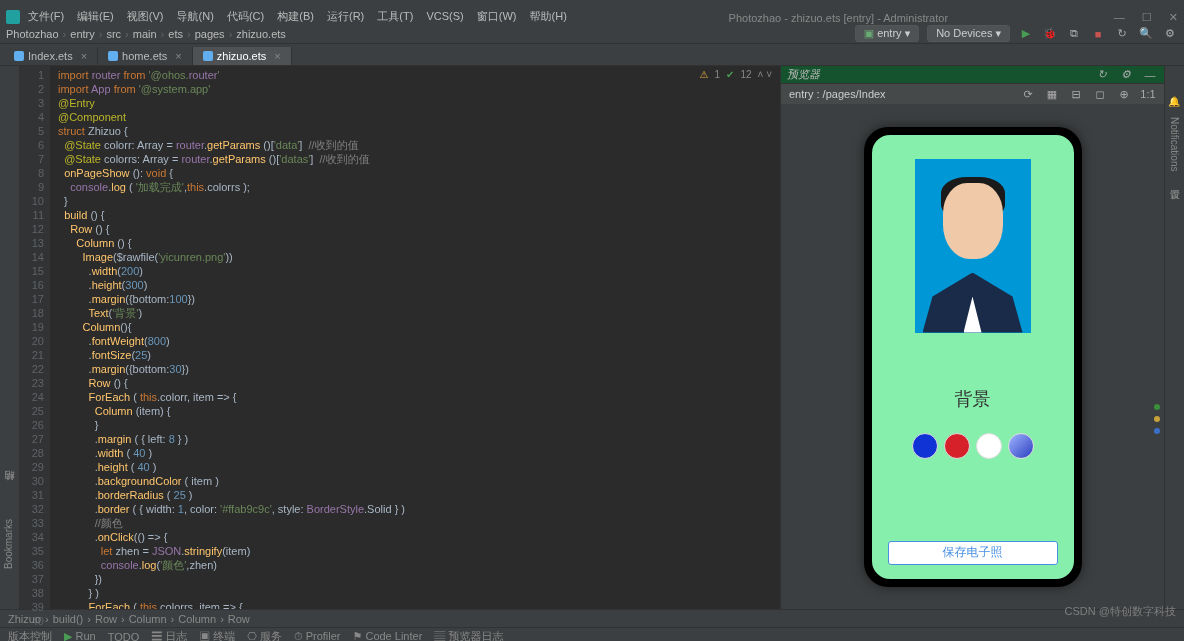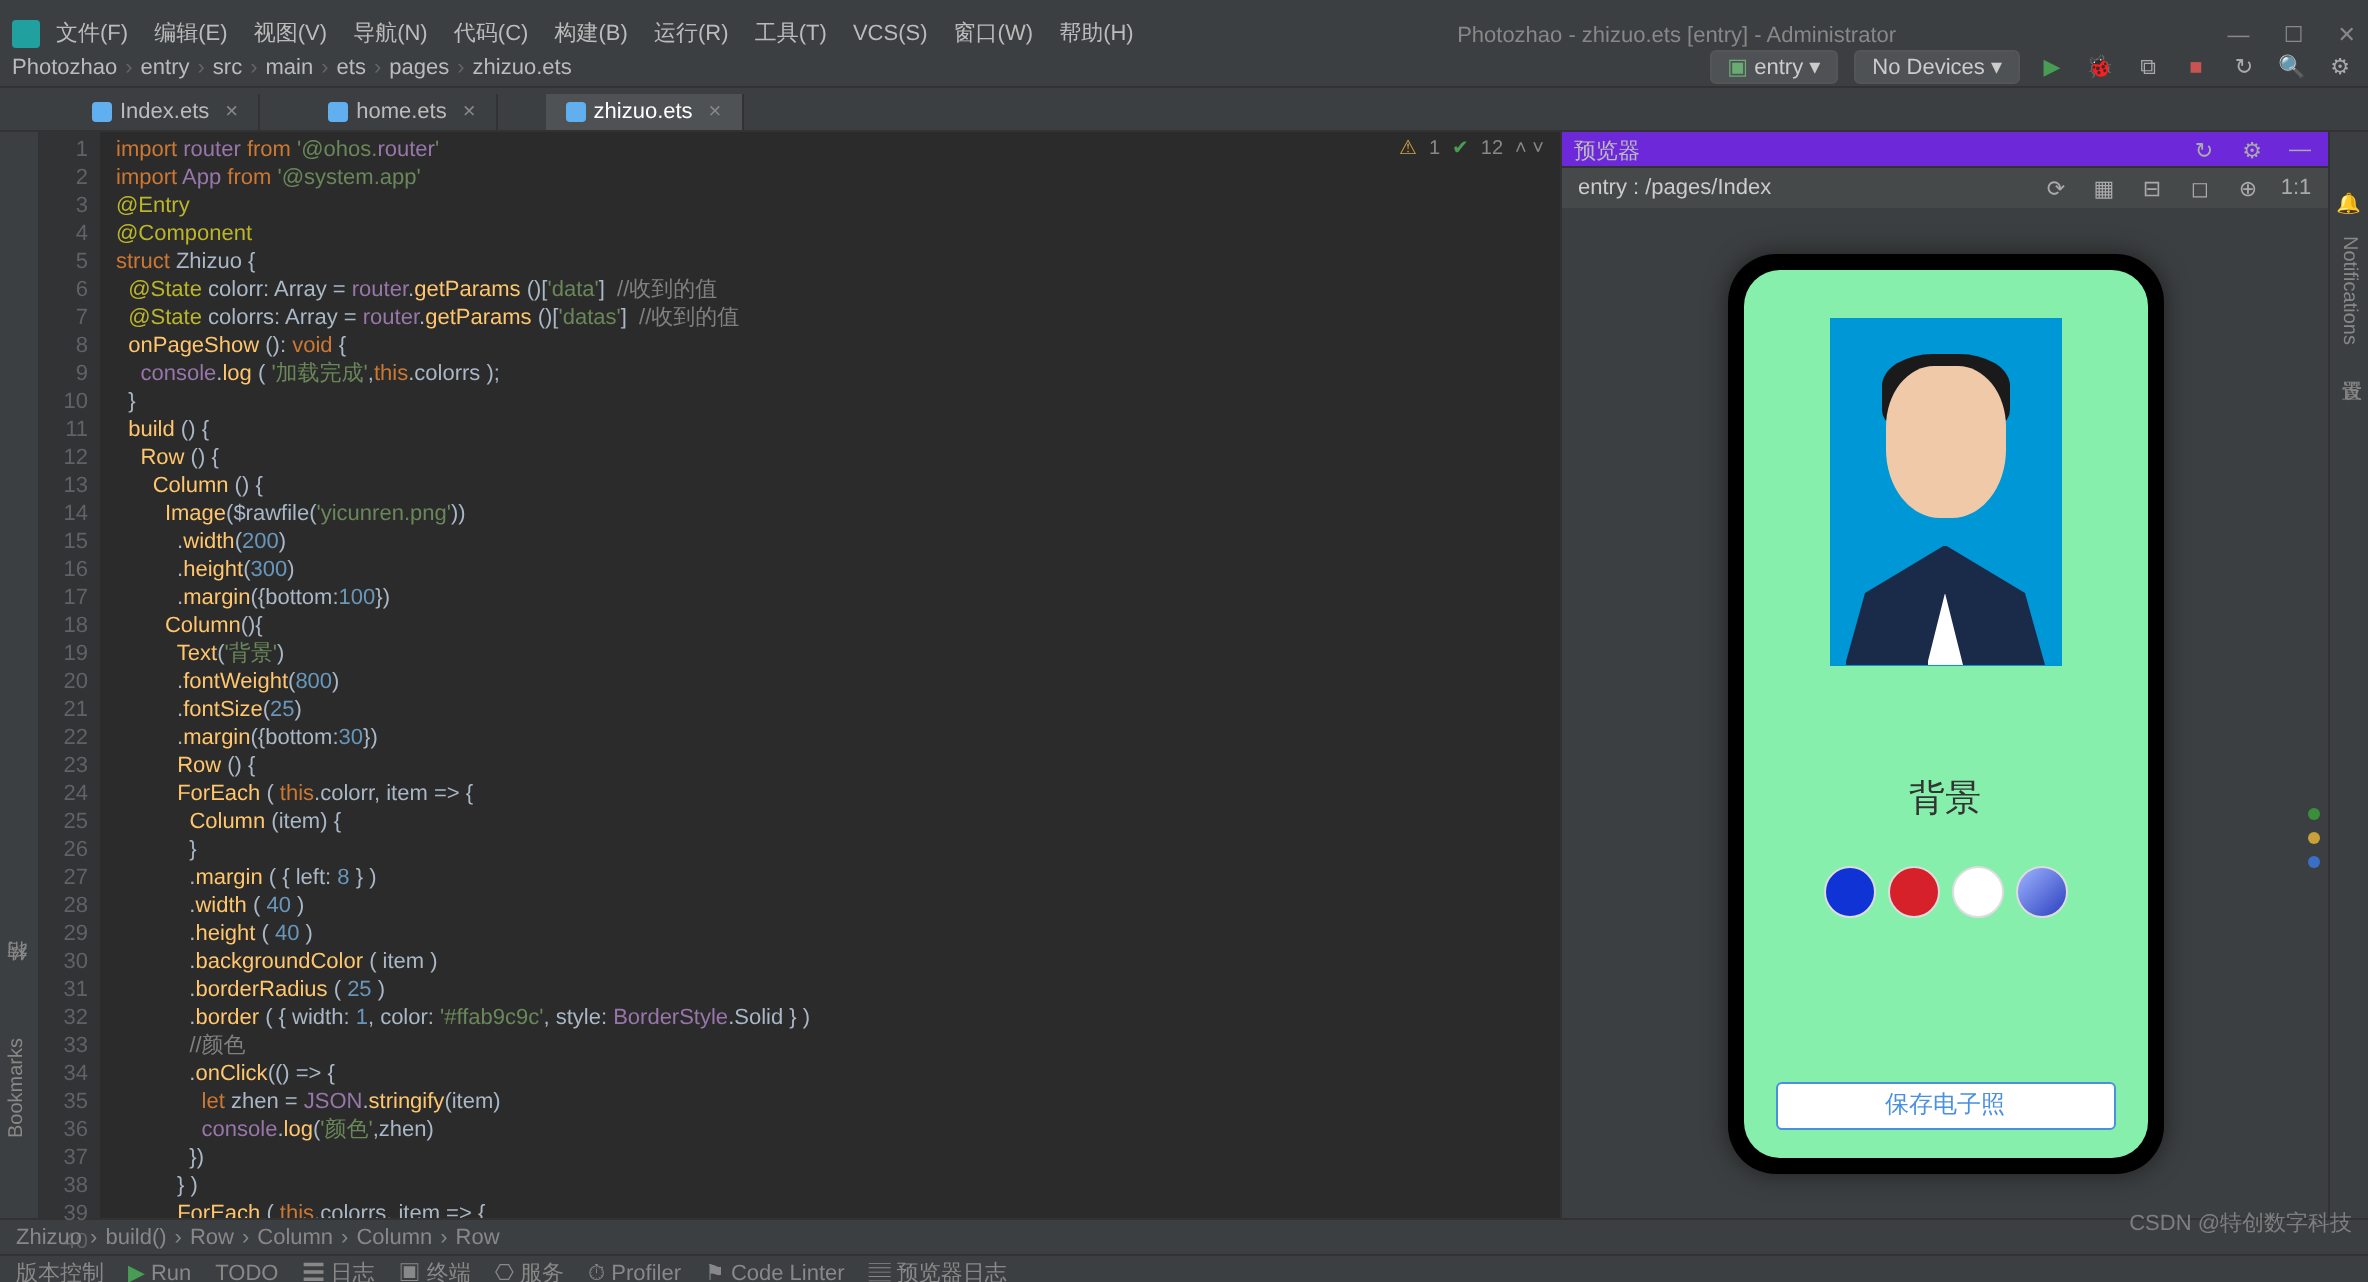--- a/index.html
+++ b/index.html
@@ -8,42 +8,42 @@
 .titlebar .logo { width:14px; height:14px; background:#21a0a0; border-radius:2px; margin-right:8px; }
 .titlebar .menus span { margin-right:10px; cursor:pointer; }
 .titlebar .center { flex:1; text-align:center; color:#888; }
 .titlebar .winbtns span { margin-left:14px; color:#888; cursor:pointer; }
 .pathbar { height:20px; background:#3c3f41; border-bottom:1px solid #323232; display:flex; align-items:center; padding:0 6px; }
 .pathbar .crumb { color:#bbb; margin-right:4px; }
 .pathbar .sep { color:#666; margin-right:4px; }
 .pathbar .right { margin-left:auto; display:flex; align-items:center; gap:8px; }
 .chip { background:#4e5254; border:1px solid #555; border-radius:3px; padding:1px 8px; color:#ccc; cursor:pointer; }
 .icon-btn { width:16px; height:16px; color:#aaa; cursor:pointer; display:inline-flex; align-items:center; justify-content:center; }
-.tabs { height:22px; background:#3c3f41; display:flex; align-items:flex-end; border-bottom:1px solid #323232; padding-left:36px;gap:24px; }
+.tabs { height:22px; background:#3c3f41; display:flex; align-items:flex-end; border-bottom:1px solid #323232; padding-left:4px; }
 .tab { padding:3px 10px; background:#3c3f41; color:#bbb; border-right:1px solid #323232; display:flex; align-items:center; gap:4px; cursor:pointer; }
 .tab.active { background:#4e5254; color:#fff; }
 .tab .close { color:#888; margin-left:4px; }
 .tab .fi { width:10px;height:10px;background:#61afef;border-radius:2px; }
 .main { display:flex; height:calc(100% - 24px - 20px - 22px - 18px - 14px); }
 .sidebar-left { width:20px; background:#3c3f41; border-right:1px solid #323232; position:relative; }
 .sidebar-left .vtext { writing-mode:vertical-rl; transform:rotate(180deg); color:#888; font-size:10px; position:absolute; bottom:40px; left:3px; }
 .gutter { width:30px; background:#313335; color:#606366; text-align:right; padding:2px 6px 2px 2px; font-size:11px; line-height:14px; font-family:Consolas,monospace; }
 .code { flex:0 0 730px; background:#2b2b2b; font-family:Consolas,monospace; font-size:11px; line-height:14px; padding:2px 0; position:relative; overflow:hidden; }
 .code .line { white-space:pre; padding-left:8px; }
 .kw { color:#cc7832; }
 .str { color:#6a8759; }
 .num { color:#6897bb; }
 .fn { color:#ffc66d; }
 .cm { color:#808080; }
 .dec { color:#bbb529; }
 .id { color:#9876aa; }
 .warnbar { position:absolute; top:2px; right:8px; color:#888; display:flex; gap:6px; align-items:center; font-size:10px; }
 .warnbar .y{color:#d9a343}.warnbar .g{color:#499c54}
 .preview-pane { flex:1; background:#3c3f41; border-left:1px solid #323232; display:flex; flex-direction:column; }
-.preview-head { height:18px; background:#6d28d9; display:flex; align-items:flex-end; padding:0 6px; color:#bbb; border-bottom:1px solid #323232; }
+.preview-head { height:18px; background:#14532d; display:flex; align-items:center; padding:0 6px; color:#bbb; border-bottom:1px solid #323232;font-style:italic; }
 .preview-head .tools { margin-left:auto; display:flex; gap:8px; }
 .entrybar { height:20px; background:#45494a; color:#ccc; display:flex; align-items:center; padding:0 8px;gap:28px; }
 .entrybar .tools { margin-left:auto; display:flex; gap:8px; }
 .preview-stage { flex:1; background:#3c3f41; display:flex; align-items:center; justify-content:center; position:relative; }
 .phone { width:218px; height:460px; background:#000; border-radius:24px; padding:8px; box-shadow:0 0 12px rgba(0,0,0,.5); }
 .phone-inner { width:100%; height:100%; background:#86efac; border-radius:18px; display:flex; flex-direction:column; align-items:center; padding-top:24px; position:relative; overflow:hidden; }
 .photo { width:116px; height:174px; background:#0097d6; position:relative; }
 .photo .head { width:60px;height:76px;background:#f0c9a8;border-radius:40% 40% 45% 45%;position:absolute;top:24px;left:28px; }
 .photo .hair { width:64px;height:40px;background:#1a1a1a;border-radius:40% 40% 30% 30%;position:absolute;top:18px;left:26px; }
 .photo .body { width:100px;height:60px;background:#1a2b4a;position:absolute;bottom:0;left:8px;clip-path:polygon(10% 40%,50% 0,90% 40%,100% 100%,0 100%); }
@@ -197,22 +197,22 @@
       <div class="line">  <span class="fn">onPageShow</span> (): <span class="kw">void</span> {</div>
       <div class="line">    <span class="id">console</span>.<span class="fn">log</span> ( <span class="str">'加载完成'</span>,<span class="kw">this</span>.colorrs );</div>
       <div class="line">  }</div>
       <div class="line">  <span class="fn">build</span> () {</div>
       <div class="line">    <span class="fn">Row</span> () {</div>
       <div class="line">      <span class="fn">Column</span> () {</div>
       <div class="line">        <span class="fn">Image</span>($rawfile(<span class="str">'yicunren.png'</span>))</div>
       <div class="line">          .<span class="fn">width</span>(<span class="num">200</span>)</div>
       <div class="line">          .<span class="fn">height</span>(<span class="num">300</span>)</div>
       <div class="line">          .<span class="fn">margin</span>({bottom:<span class="num">100</span>})</div>
+      <div class="line">          <span class="fn">Text</span>(<span class="str">'背景'</span>)</div>
       <div class="line">        <span class="fn">Column</span>(){</div>
-      <div class="line">          <span class="fn">Text</span>(<span class="str">'背景'</span>)</div>
       <div class="line">          .<span class="fn">fontWeight</span>(<span class="num">800</span>)</div>
       <div class="line">          .<span class="fn">fontSize</span>(<span class="num">25</span>)</div>
       <div class="line">          .<span class="fn">margin</span>({bottom:<span class="num">30</span>})</div>
       <div class="line">          <span class="fn">Row</span> () {</div>
       <div class="line">          <span class="fn">ForEach</span> ( <span class="kw">this</span>.colorr, item =&gt; {</div>
       <div class="line">            <span class="fn">Column</span> (item) {</div>
       <div class="line">            }</div>
       <div class="line">            .<span class="fn">margin</span> ( { left: <span class="num">8</span> } )</div>
       <div class="line">            .<span class="fn">width</span> ( <span class="num">40</span> )</div>
       <div class="line">            .<span class="fn">height</span> ( <span class="num">40</span> )</div>

